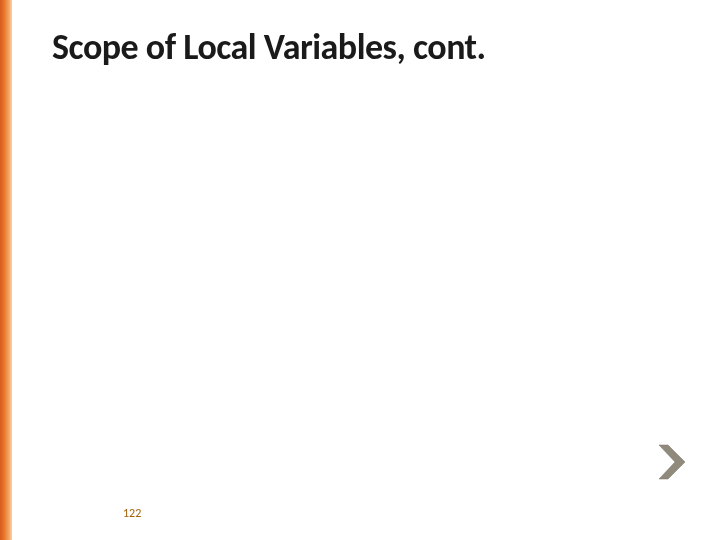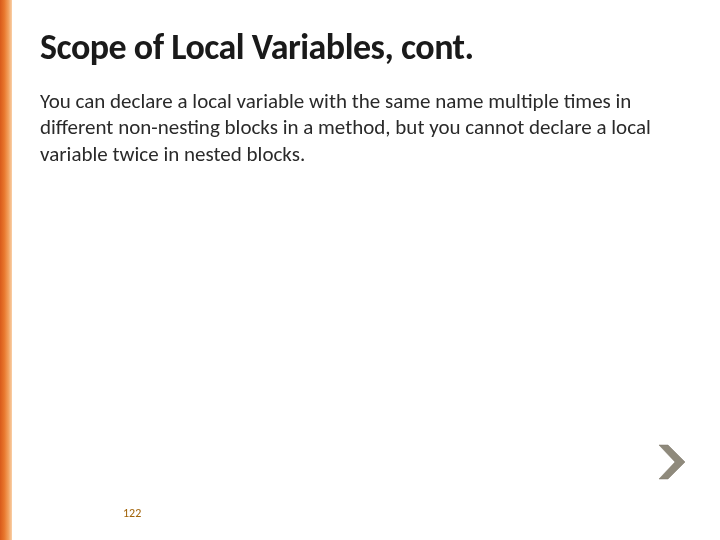--- a/index.html
+++ b/index.html
@@ -20,21 +20,21 @@
         #e8762c 35%,
         #f2a15e 70%,
         #f9d0a8 100%);
     }
     .slide-content {
       position: absolute;
       left: 12px;
       top: 0;
       right: 0;
       bottom: 0;
-      padding: 28px 34px 0 28px;
+      padding: 28px 34px 0 40px;
     }
     .slide-title {
       font-size: 36px;
       font-weight: 700;
       color: #1a1a1a;
       letter-spacing: -0.5px;
       margin-bottom: 20px;
       line-height: 1.1;
     }
     .slide-body {
@@ -63,21 +63,20 @@
       height: 100%;
     }
   </style>
 </head>
 <body>
 
 <div class="accent-bar"></div>
 
 <div class="slide-content">
   <h1 class="slide-title">Scope of Local Variables, cont.</h1>
-  <p class="slide-body">You can declare a local variable with the same name multiple times in different non-nesting blocks in a method, but you cannot declare a local variable twice in nested blocks.</p>
 </div>
 
 <div class="chevron-icon">
   <svg viewBox="0 0 30 36">
     <path d="M 1 1 L 17 18 L 1 35 L 10 35 L 27 18 L 10 1 Z" fill="#8f8a7c" stroke="#7d7668" stroke-width="0.5"></path>
   </svg>
 </div>
 
 <div class="page-number">122</div>
 

